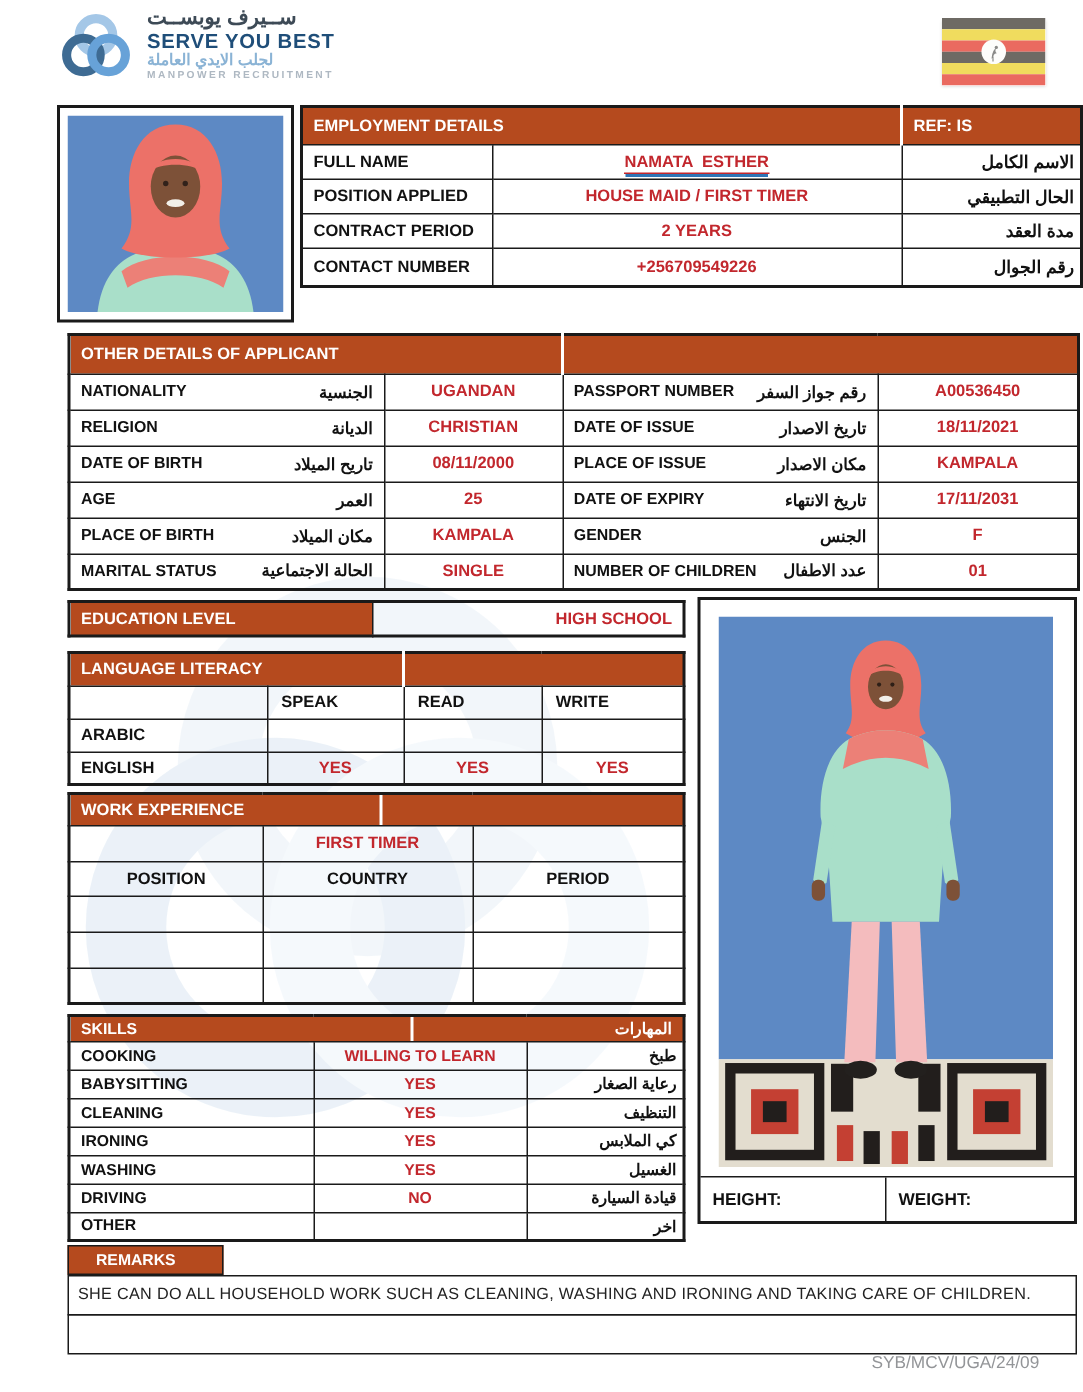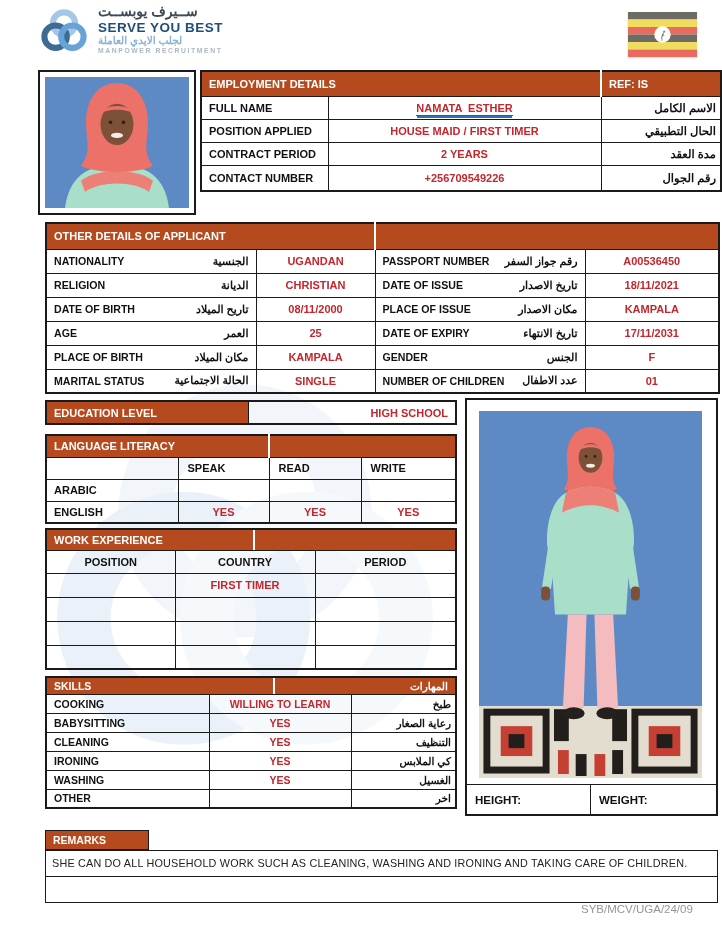--- a/index.html
+++ b/index.html
@@ -52,21 +52,21 @@
   .dual { display: flex; justify-content: space-between; align-items: center; padding: 0 7px; }
   .dual .en { font-weight: bold; font-size: 10.6px; }
   .dual .arr { font-size: 11px; font-weight: 600; direction: rtl; }
   .split-h { color:#fff; font-weight: bold; font-size: 11px; padding: 0 7px; }
   .split-flex { display: flex; justify-content: space-between; align-items: center; }
   .u-dbl { white-space: pre; border-bottom: 1px solid #c2272d; box-shadow: 0 3px 0 -1px #2e74b5; padding-bottom: 1px; }
 
   
   .rem-hdr { position: absolute; left: 45px; top: 830px; width: 104px; height: 20px;
     background: #b54a1e; border: 1px solid #1a1a1a; color: #fff; font-weight: bold;
-    font-size: 10.5px; padding: 3px 0 0 7px; }
+    font-size: 10.5px; padding: 3px 0 0 18px; }
   .rem-text { position: absolute; left: 45px; top: 850px; width: 673px; height: 27px;
     border: 1px solid #1a1a1a; font-size: 10.8px; color: #222; padding: 6px 0 0 6px; letter-spacing: .2px; }
   .rem-empty { position: absolute; left: 45px; top: 876px; width: 673px; height: 27px;
     border: 1px solid #1a1a1a; }
 
   .footer-ref { position: absolute; left: 581px; top: 903px; color: #939598; font-size: 11.5px; }
 </style>
 </head>
 <body>
 
@@ -323,29 +323,29 @@
   <table class="tbl" style="left:45px; top:528px; width:410px;">
     <colgroup>
         <col style="width:129px">
         <col style="width:140px">
         <col style="width:141px">
       </colgroup>
     <tbody>
         <tr style="height:21px">
       <td colspan="3" class="split-h" style="background:linear-gradient(to right,#b54a1e 0 50.5%,#fff 50.5% 51%,#b54a1e 51% 100%);">WORK EXPERIENCE</td>
     </tr>
+    <tr style="height:24px">
+      <td class="val"></td>
+      <td class="val">FIRST TIMER</td>
+      <td class="val"></td>
+    </tr>
     <tr style="height:23px">
       <td class="cheadc">POSITION</td>
       <td class="cheadc">COUNTRY</td>
       <td class="cheadc">PERIOD</td>
-    </tr>
-    <tr style="height:24px">
-      <td class="val"></td>
-      <td class="val">FIRST TIMER</td>
-      <td class="val"></td>
     </tr>
     <tr style="height:24px">
       <td class="val"></td>
       <td class="val"></td>
       <td class="val"></td>
     </tr>
     <tr style="height:24px">
       <td class="val"></td>
       <td class="val"></td>
       <td class="val"></td>
@@ -390,20 +390,25 @@
     </tr>
     <tr style="height:19px">
       <td class="lbl" style="font-size:10.5px">IRONING</td>
       <td class="val" style="font-size:10.5px">YES</td>
       <td class="ar" style="font-size:10.5px">كي الملابس</td>
     </tr>
     <tr style="height:19px">
       <td class="lbl" style="font-size:10.5px">WASHING</td>
       <td class="val" style="font-size:10.5px">YES</td>
       <td class="ar" style="font-size:10.5px">الغسيل</td>
+    </tr>
+    <tr style="height:19px">
+      <td class="lbl" style="font-size:10.5px">DRIVING</td>
+      <td class="val" style="font-size:10.5px">NO</td>
+      <td class="ar" style="font-size:10.5px">قيادة السيارة</td>
     </tr>
     <tr style="height:19px">
       <td class="lbl" style="font-size:10.5px">OTHER</td>
       <td class="val" style="font-size:10.5px"></td>
       <td class="ar" style="font-size:10.5px">اخر</td>
     </tr>
   </tbody>
     </table>
 
   <div class="photo-panel">

